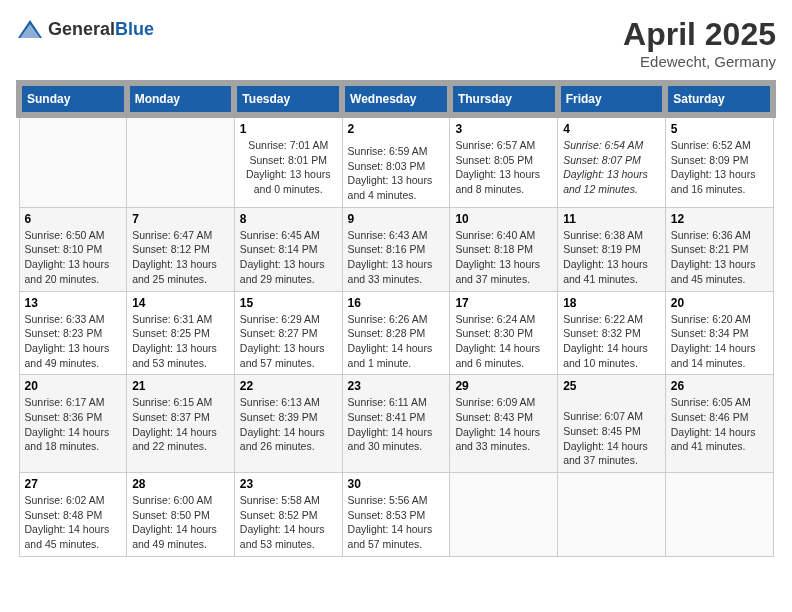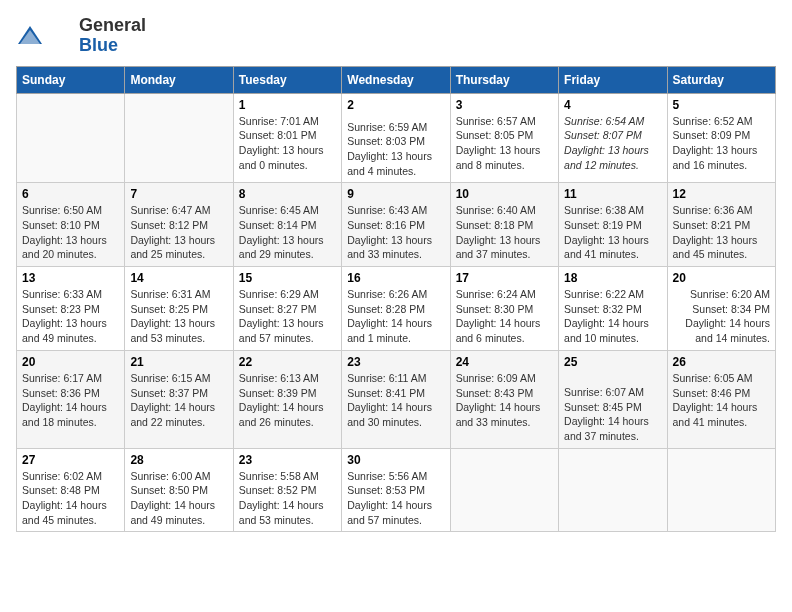--- a/index.html
+++ b/index.html
@@ -15,23 +15,22 @@
       justify-content: space-between;
       align-items: flex-start;
       margin-bottom: 10px;
     }
     .logo {
       display: flex;
       align-items: center;
     }
     .logo-text {
       display: flex;
-      flex-direction: column;
+      flex-direction: row;
       line-height: 1.1;
-      margin-left: 31px;
     }
     .logo-general {
       font-size: 18px;
       font-weight: bold;
       color: #333;
     }
     .logo-blue {
       font-size: 18px;
       font-weight: bold;
       color: #1a5fa8;
@@ -58,21 +57,21 @@
       border-collapse: collapse;
       font-size: 11px;
     }
     .calendar th {
       background-color: #1a5fa8;
       color: #fff;
       text-align: left;
       padding: 6px 5px;
       font-size: 12px;
       font-weight: bold;
-      border: 1px solid #a3a3a3;
+      border: 6px solid #a3a3a3;
     }
     .calendar td {
       vertical-align: top;
       padding: 4px 5px;
       border: 1px solid #ccc;
       width: 108px;
       min-height: 75px;
       background: #fff;
     }
     .calendar td.empty {
@@ -102,20 +101,22 @@
       <rect x="0" y="0" width="28" height="28" fill="white"></rect>
       <polygon points="14,4 26,22 2,22" fill="#1a5fa8"></polygon>
       <polygon points="14,8 24,22 4,22" fill="white" opacity="0.5"></polygon>
     </svg>
     <div class="logo-text">
       <span class="logo-general">General</span>
       <span class="logo-blue">Blue</span>
     </div>
   </div>
   <div class="title-area">
+    <div class="month-title">April 2025</div>
+    <div class="location-title">Edewecht, Germany</div>
   </div>
 </div>
 
 <table class="calendar">
   <thead>
     <tr id="header-row">
         <th>Sunday</th>
         <th>Monday</th>
         <th>Tuesday</th>
         <th>Wednesday</th>
@@ -123,21 +124,21 @@
         <th>Friday</th>
         <th>Saturday</th>
       </tr>
   </thead>
   <tbody id="calendar-body">
       <tr>
         <td class="empty"></td>
         <td class="empty"></td>
         <td>
           <span class="day-number">1</span>
-          <div class="day-info" style="white-space: pre-line;">Sunrise: 7:01 AM
+          <div class="day-info" style="white-space: pre-line; text-align: center;">Sunrise: 7:01 AM
 Sunset: 8:01 PM
 Daylight: 13 hours and 0 minutes.</div>
         </td>
         <td>
           <span class="day-number">2</span>
           <div class="day-info" style="white-space: pre-line; margin-top: 8px;">Sunrise: 6:59 AM
 Sunset: 8:03 PM
 Daylight: 13 hours and 4 minutes.</div>
         </td>
         <td>
@@ -235,21 +236,21 @@
 Daylight: 14 hours and 6 minutes.</div>
         </td>
         <td>
           <span class="day-number">18</span>
           <div class="day-info" style="white-space: pre-line;">Sunrise: 6:22 AM
 Sunset: 8:32 PM
 Daylight: 14 hours and 10 minutes.</div>
         </td>
         <td>
           <span class="day-number">20</span>
-          <div class="day-info" style="white-space: pre-line; text-align: right;">Sunrise: 6:20 AM
+          <div class="day-info" style="white-space: pre-line;">Sunrise: 6:20 AM
 Sunset: 8:34 PM
 Daylight: 14 hours and 14 minutes.</div>
         </td>
       </tr>
       <tr class="row-shaded">
         <td>
           <span class="day-number">20</span>
           <div class="day-info" style="white-space: pre-line;">Sunrise: 6:17 AM
 Sunset: 8:36 PM
 Daylight: 14 hours and 18 minutes.</div>
@@ -266,21 +267,21 @@
 Sunset: 8:39 PM
 Daylight: 14 hours and 26 minutes.</div>
         </td>
         <td>
           <span class="day-number">23</span>
           <div class="day-info" style="white-space: pre-line;">Sunrise: 6:11 AM
 Sunset: 8:41 PM
 Daylight: 14 hours and 30 minutes.</div>
         </td>
         <td>
-          <span class="day-number">24</span>
+          <span class="day-number">29</span>
           <div class="day-info" style="white-space: pre-line;">Sunrise: 6:09 AM
 Sunset: 8:43 PM
 Daylight: 14 hours and 33 minutes.</div>
         </td>
         <td>
           <span class="day-number">25</span>
           <div class="day-info" style="white-space: pre-line; margin-top: 16px;">Sunrise: 6:07 AM
 Sunset: 8:45 PM
 Daylight: 14 hours and 37 minutes.</div>
         </td>

